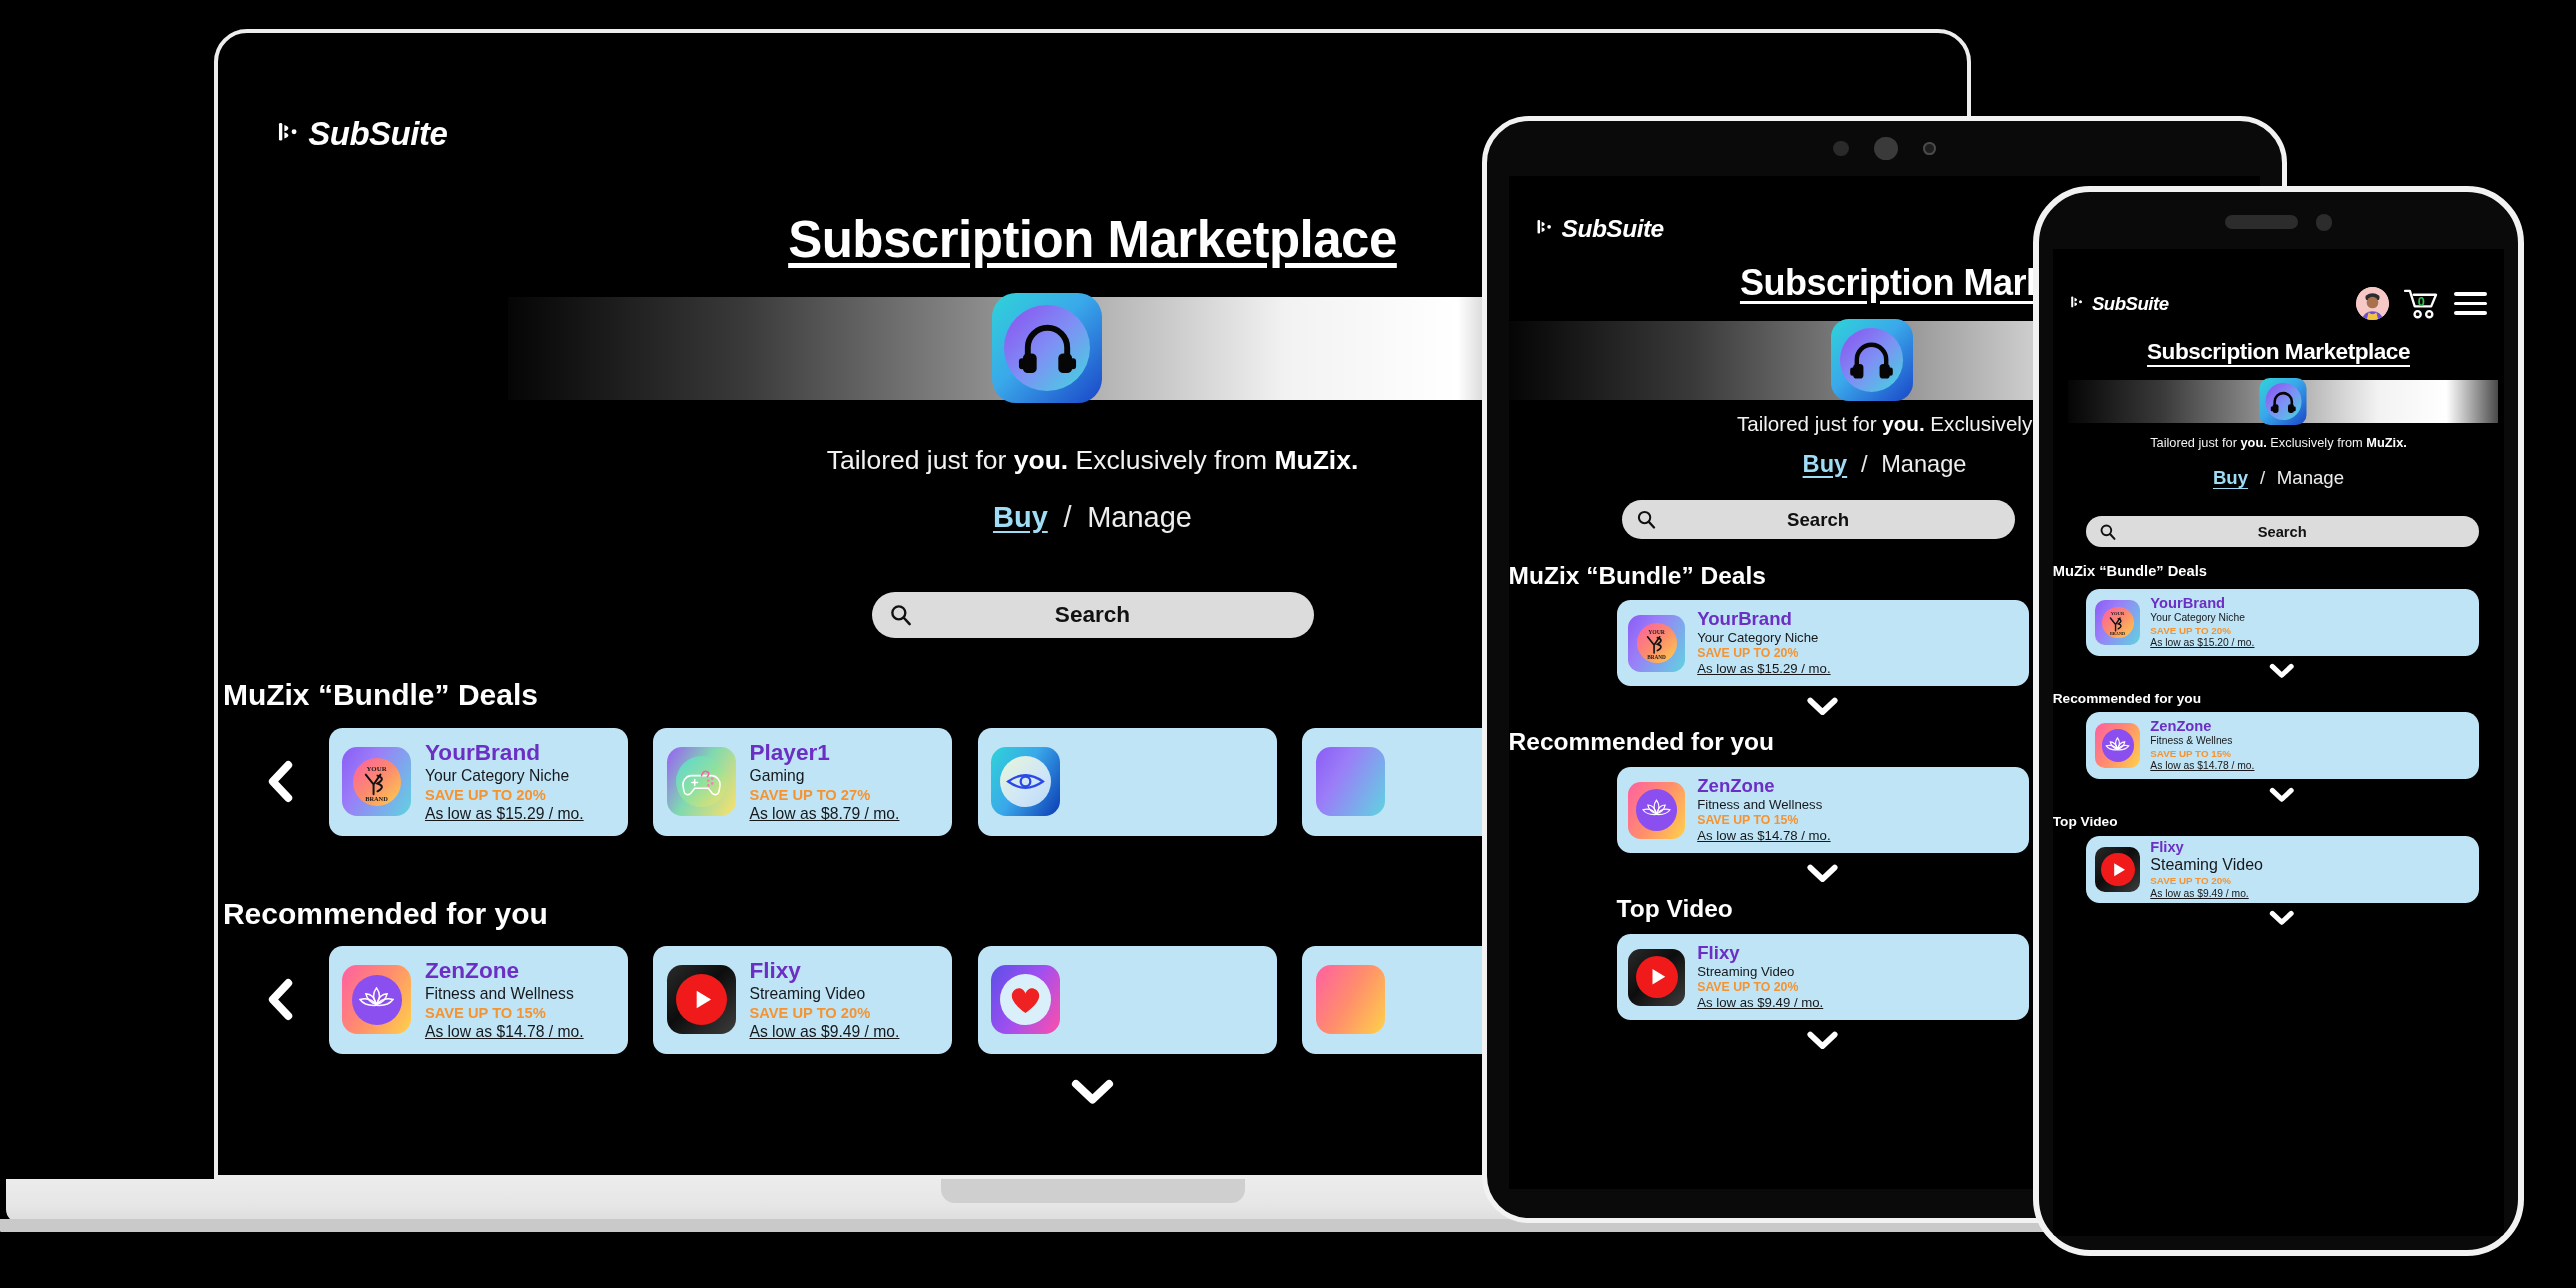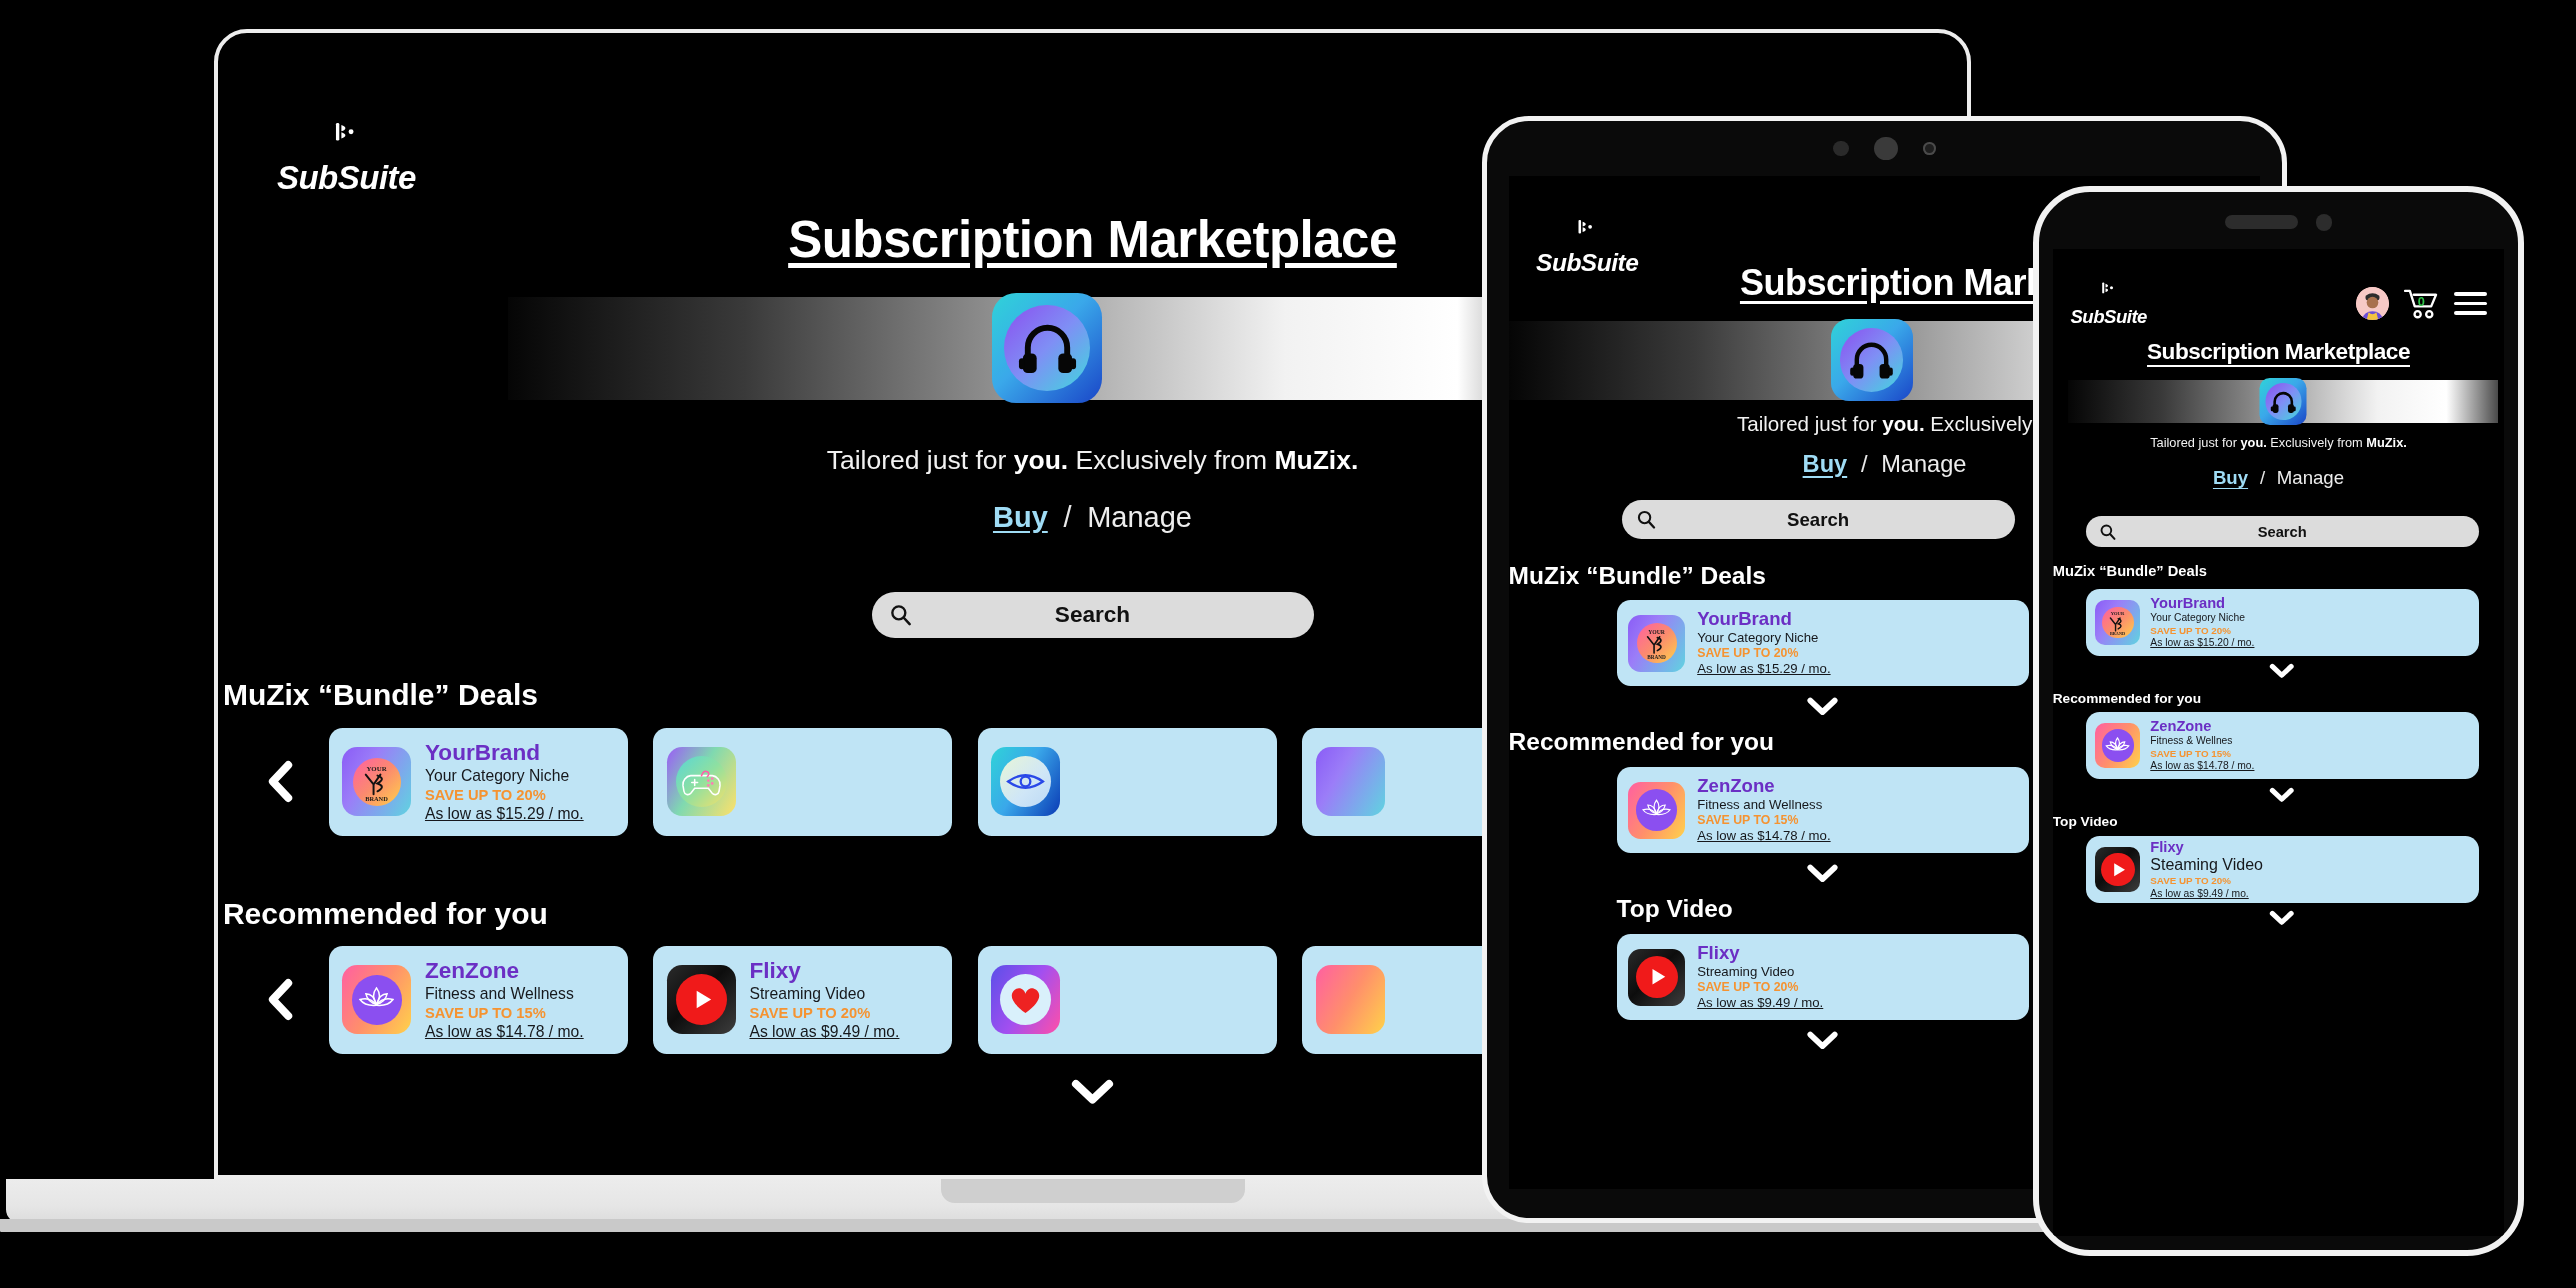--- a/index.html
+++ b/index.html
@@ -68,21 +68,21 @@
   .pill { width: 73px; height: 13.7px; background: #2c2c2c; border-radius: 7.9px; }
   .dot-cam { width: 16.7px; height: 16.7px; background: #2c2c2c; border-radius: 50%; }
   .phone-screen {
     position: absolute; left: 13.7px; top: 57px; right: 13.7px; bottom: 13.7px;
     background: #000; overflow: hidden;
   }
 
   
   .page { position: relative; width: 100%; height: 100%; color: #fff; }
 
-  .brand-logo { display: inline-flex; align-items: center; gap: 5.9px; flex-direction: column; }
+  .brand-logo { display: inline-flex; align-items: flex-end; gap: 5.9px; }
   .brand-mark { display: inline-block; }
   .brand-text {
     font-weight: bold; font-style: italic; color: #fff;
     letter-spacing: -0.5px;
   }
 
   .page-title {
     text-align: center; font-weight: bold; color: #fff;
     text-decoration: underline; text-underline-offset: 5.9px;
     letter-spacing: -0.5px; white-space: nowrap;
@@ -284,20 +284,26 @@
                       <path d="M11 14 h22 a9 9 0 0 1 8 10 l-1 6 a4 4 0 0 1 -7 2 l-4 -5 h-14 l-4 5 a4 4 0 0 1 -7 -2 l-1 -6 a9 9 0 0 1 8 -10 z" fill="none" stroke="#fff" stroke-width="1.6"></path>
                       <path d="M12 21 h6 M15 18 v6" stroke="#fff" stroke-width="1.6" stroke-linecap="round"></path>
                       <circle cx="29" cy="19" r="1.4" fill="#ff7bb5"></circle>
                         <circle cx="33" cy="22" r="1.4" fill="#ff7bb5"></circle>
                       <circle cx="29" cy="24" r="1.4" fill="#ff7bb5"></circle>
                         <circle cx="33" cy="17" r="1.4" fill="#ff7bb5"></circle>
                       <path d="M22 14 q2 -6 6 -4 q3 2 0 5" stroke="#ff5fa8" stroke-width="1.6" fill="none" stroke-linecap="round"></path>
                     </svg>
                   </div>
                 </div>
+                <div class="card-body">
+                  <div class="card-name" style="font-size:22.6px;">Player1</div>
+                  <div class="card-cat" style="font-size:15.7px;">Gaming</div>
+                  <div class="card-save" style="font-size:14.7px;">SAVE UP TO 27%</div>
+                  <div class="card-price" style="font-size:15.7px;">As low as $8.79 / mo.</div>
+                </div>
               </div>
 
               <div class="card" style="width:299px;height:108px;padding:0 13.7px;gap:13.7px;flex:none;">
                 <div class="card-icon icon-eye" style="width:69px;height:69px;">
                   <div class="circ">
                     <svg width="43" height="29" viewBox="0 0 44 30">
                       <path d="M4 15 q18 -13 36 0 q-18 13 -36 0 z" fill="none" stroke="#2a49e8" stroke-width="2.4"></path>
                       <circle cx="22" cy="15" r="5" fill="none" stroke="#2a49e8" stroke-width="2.4"></circle>
                     </svg>
                   </div>

